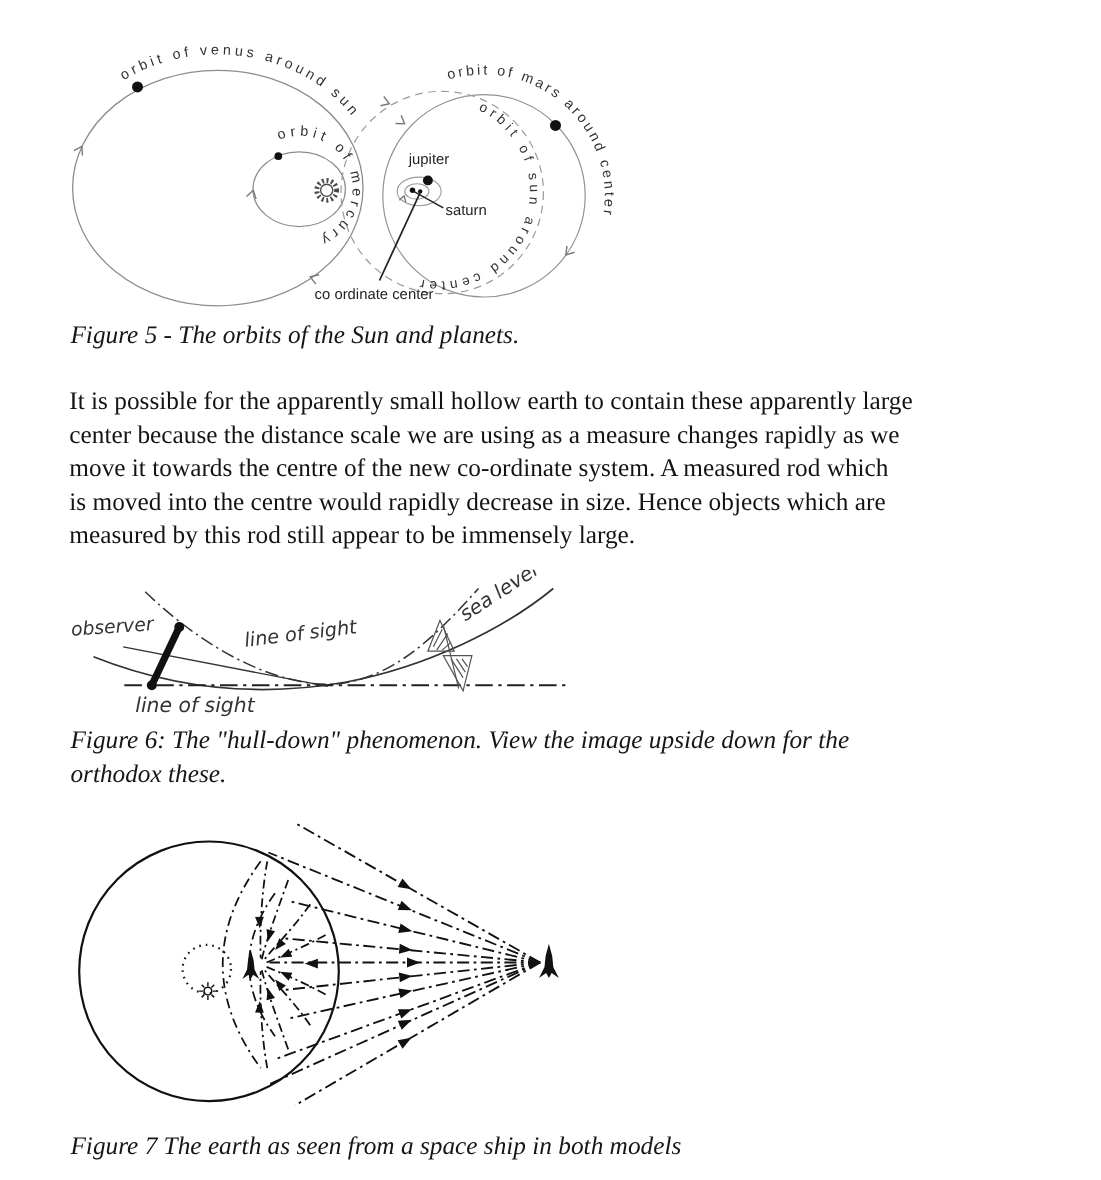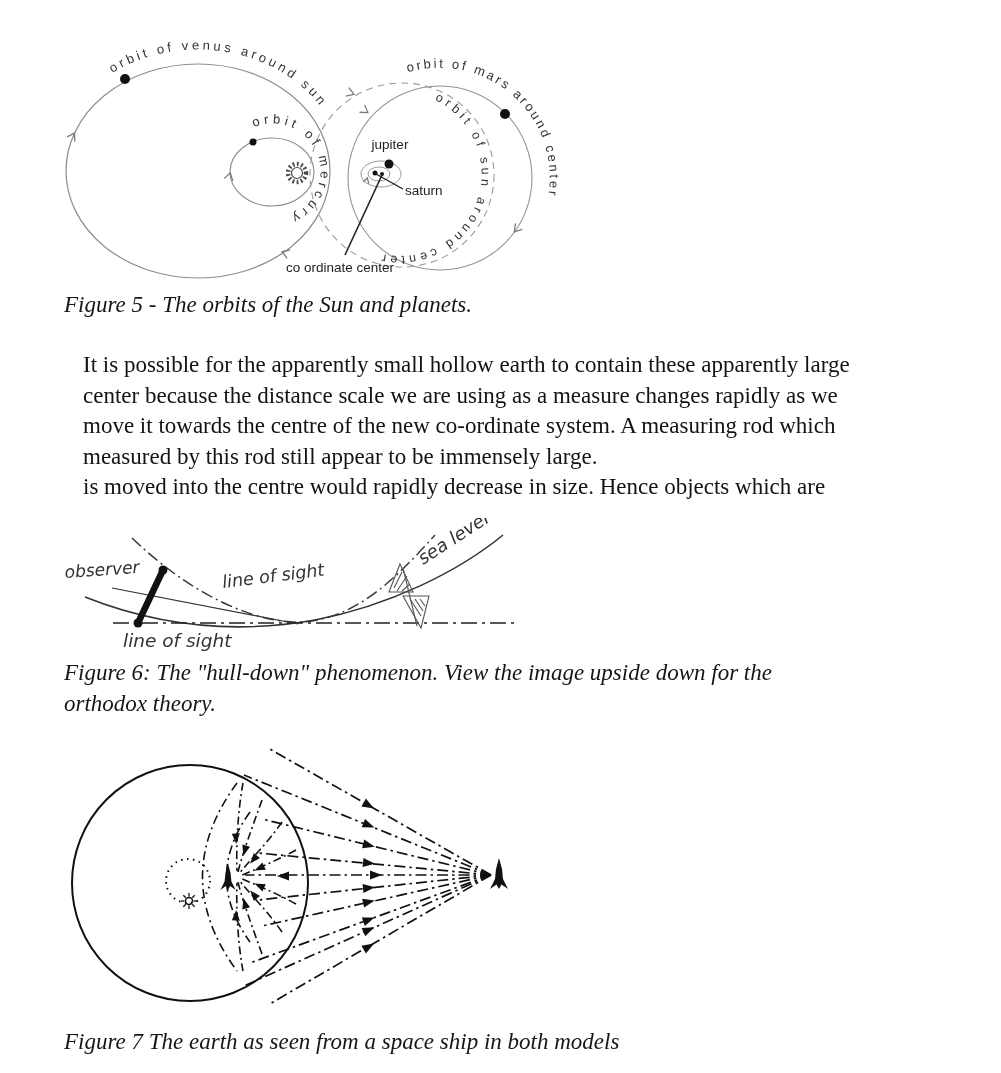--- a/index.html
+++ b/index.html
@@ -72,26 +72,26 @@
       </text>
 
       <text class="diaglabel" x="332" y="121" font-size="13.5" fill="#222" text-anchor="middle">jupiter</text>
       <text class="diaglabel" x="347" y="167" font-size="13.5" fill="#222">saturn</text>
       <text class="diaglabel" x="228" y="244" font-size="13.5" fill="#222">co ordinate center</text>
     </svg>
   </div>
 
   <div class="abs caption" style="left:64px;top:289px;text-align:right;">Figure 5 - The orbits of the Sun and planets.</div>
 
-  <div class="abs bodytext" style="left:63px;top:350px;width:900px;margin-left:20px;">
+  <div class="abs bodytext" style="left:63px;top:350px;width:900px;">
     <div>It is possible for the apparently small hollow earth to contain these apparently large</div>
     <div>center because the distance scale we are using as a measure changes rapidly as we</div>
-    <div>move it towards the centre of the new co-ordinate system. A measuring rod which</div>
+    <div>move it towards the centre of the new co-ordinate system. A measured rod which</div>
+    <div>is moved into the centre would rapidly decrease in size. Hence objects which are</div>
     <div>measured by this rod still appear to be immensely large.</div>
-    <div>is moved into the centre would rapidly decrease in size. Hence objects which are</div>
   </div>
 
   <div class="abs fig" style="left:53px;top:518px;width:470px;height:140px;">
     <svg width="470" height="140" viewBox="0 0 470 140">
 
       <path d="M 32,79 C 120,114 200,113 262,102 C 335,88 405,54 450,17" fill="none" stroke="#333" stroke-width="1.6"></path>
 
       <path d="M 79,20 C 150,88 215,106 250,104 C 305,100 345,58 382,17" fill="none" stroke="#333" stroke-width="1.4" stroke-dasharray="12 4 2 4"></path>
 
       <path d="M 60,105 L 465,105" fill="none" stroke="#222" stroke-width="1.7" stroke-dasharray="16 5 3 5"></path>
@@ -114,21 +114,21 @@
 
       <text class="handlabel" x="12" y="60" font-size="17" fill="#333" transform="rotate(-4 12 60)">observer</text>
       <text class="handlabel" x="170" y="70" font-size="17.5" fill="#333" transform="rotate(-7 170 70)">line of sight</text>
       <text class="handlabel" x="70" y="129" font-size="18.5" fill="#333">line of sight</text>
       <text class="handlabel" x="370" y="47" font-size="18" fill="#333" transform="rotate(-33 370 47)">sea level</text>
     </svg>
   </div>
 
   <div class="abs caption" style="left:64px;top:657px;width:880px;">
     <div>Figure 6: The "hull-down" phenomenon. View the image upside down for the</div>
-    <div>orthodox theory.</div>
+    <div>orthodox these.</div>
   </div>
 
   <div class="abs fig" style="left:60px;top:735px;width:460px;height:290px;">
     <svg width="460" height="290" viewBox="0 0 460 290">
 
       <circle cx="130" cy="148" r="118" fill="none" stroke="#111" stroke-width="2"></circle>
 
       <circle cx="128" cy="146" r="22" fill="none" stroke="#111" stroke-width="2" stroke-dasharray="1.5 4.5"></circle>
       <g stroke="#111">
         <circle cx="129" cy="166" r="3.5" fill="none" stroke-width="1.4"></circle>

